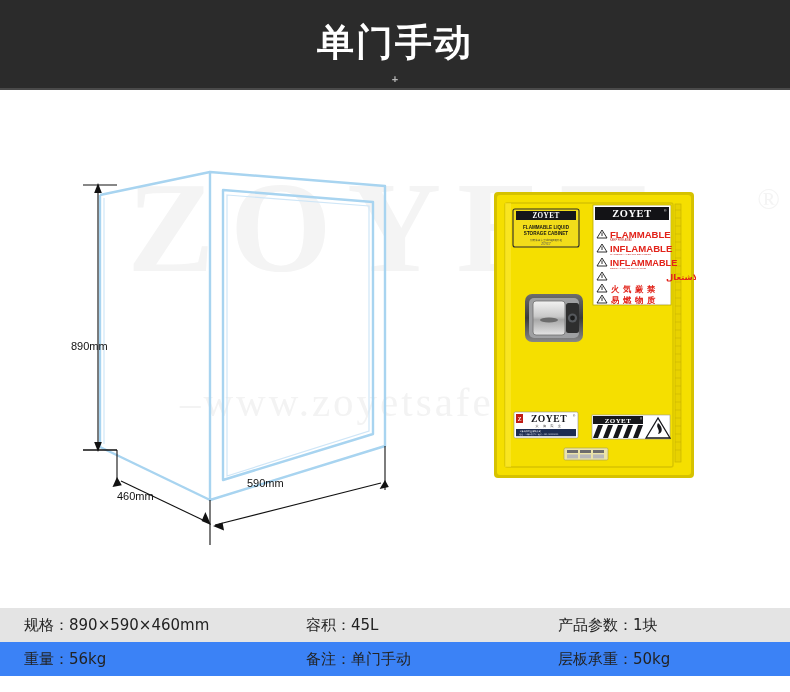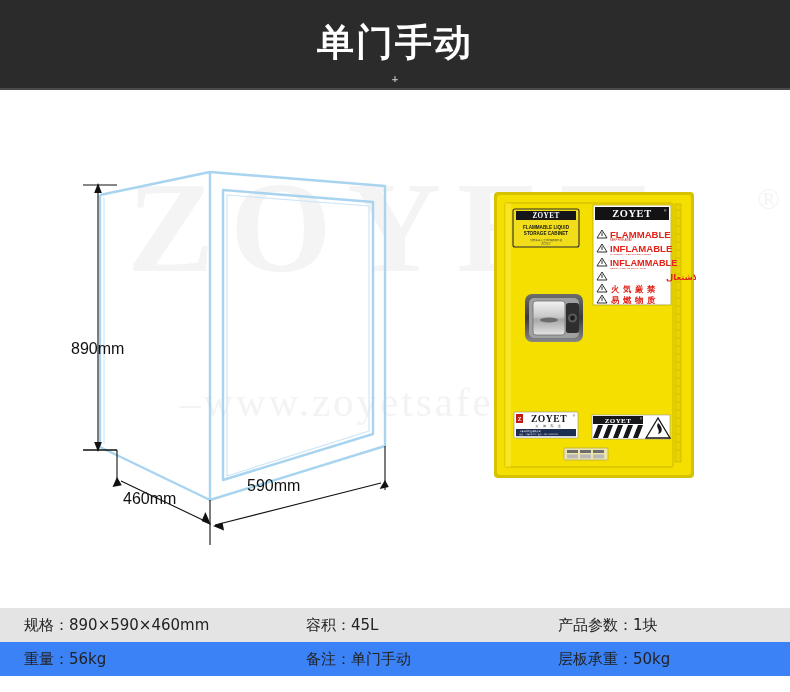--- a/index.html
+++ b/index.html
@@ -96,27 +96,27 @@
 
   
   .tech-drawing {
     position: absolute;
     left: 55px; top: 60px;
     width: 340px;
     height: 420px;
   }
   .dim-label {
     position: absolute;
-    font-size: 16px;
+    font-size: 11px;
     color: #111111;
     font-family: "Liberation Sans", sans-serif;
     white-space: nowrap;
   }
   .dim-h  { left: 16px;  top: 190px; }
-  .dim-d  { left: 68px;  top: 340px; }
+  .dim-d  { left: 62px;  top: 340px; }
   .dim-w  { left: 192px; top: 327px; }
 
   
   .product-photo {
     position: absolute;
     left: 492px; top: 100px;
     width: 204px;
     height: 290px;
   }
 

